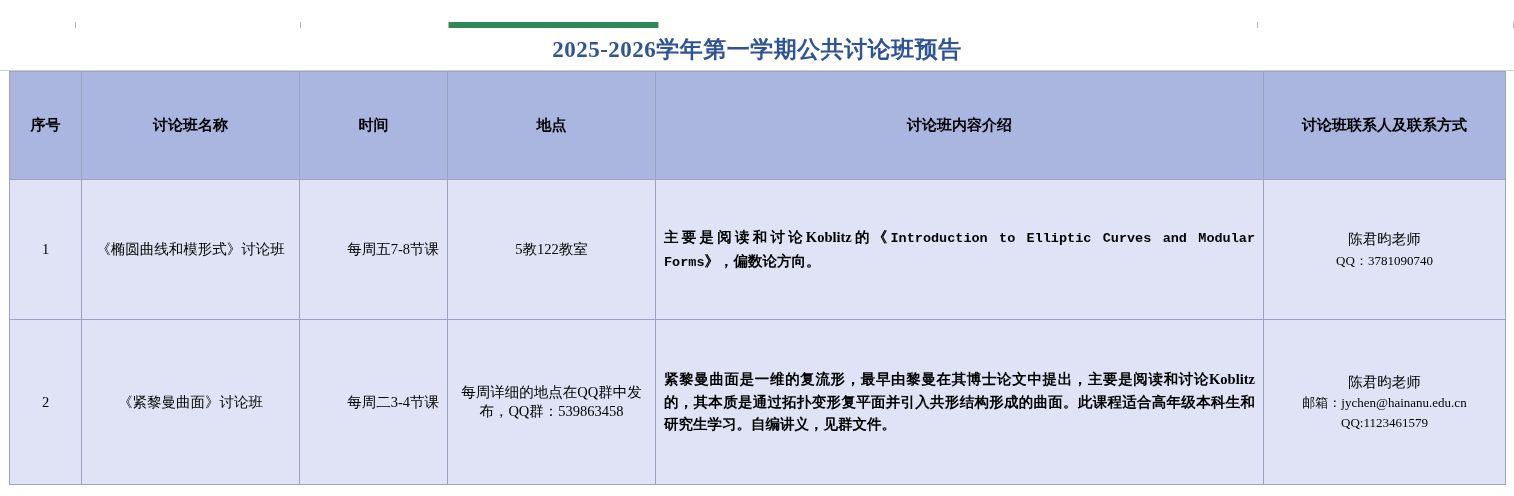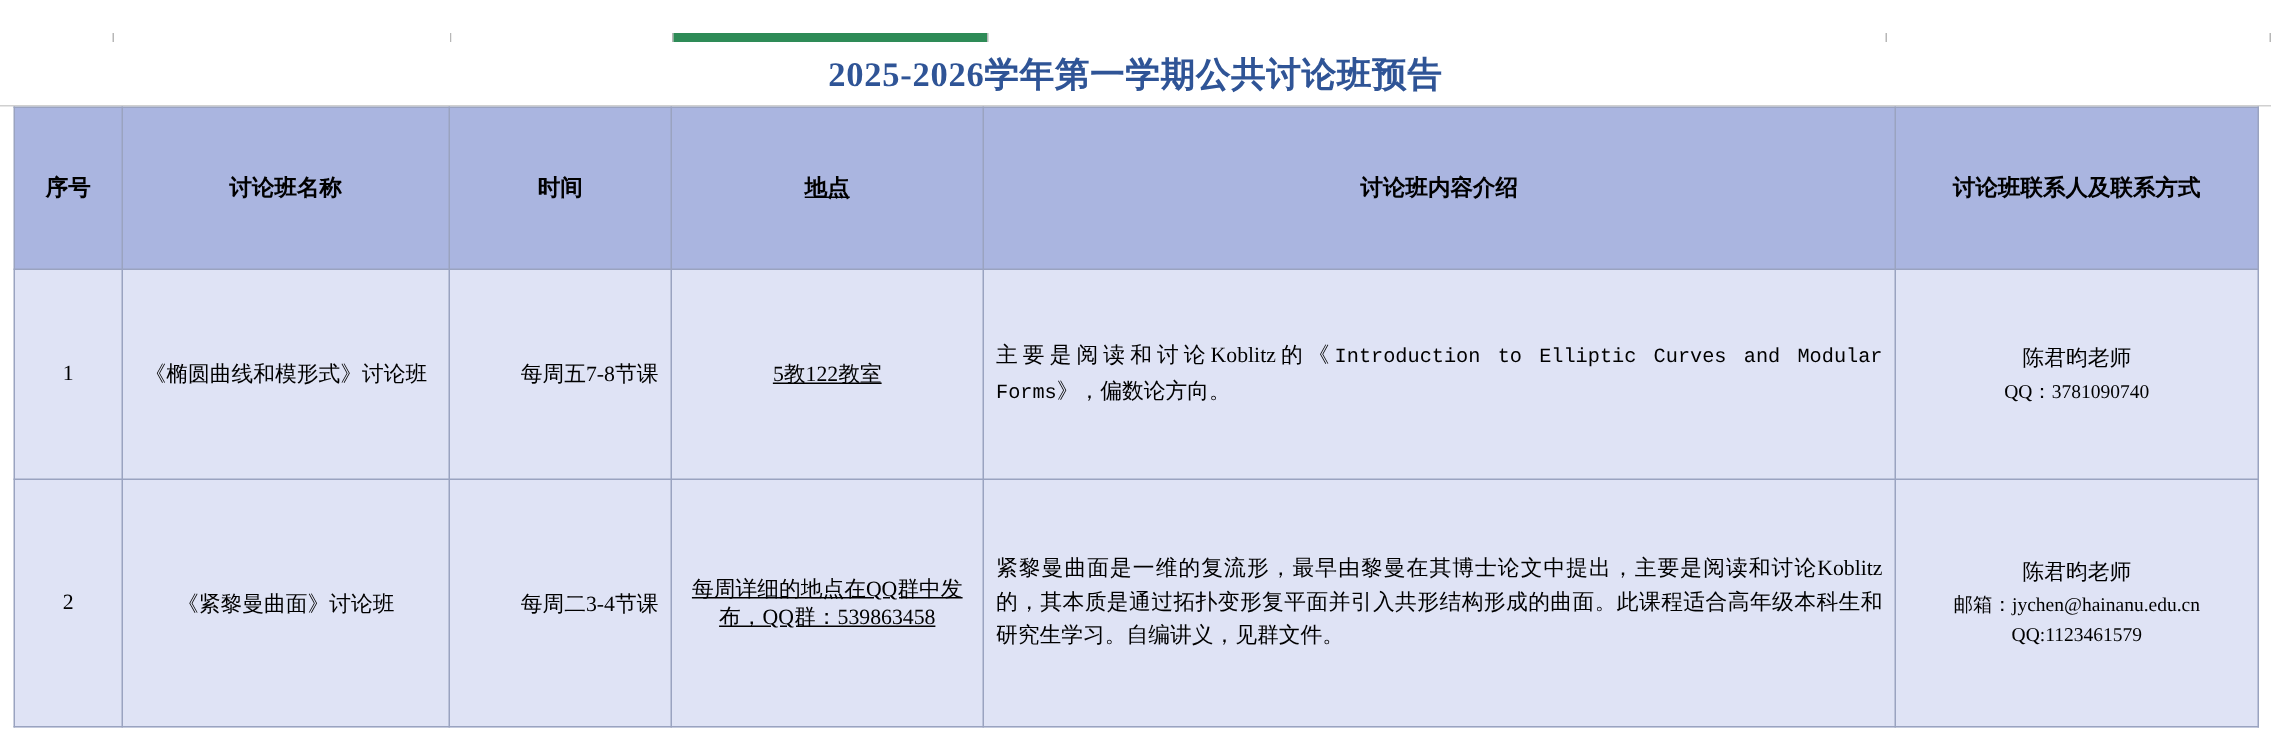--- a/index.html
+++ b/index.html
@@ -82,22 +82,22 @@
   table.sheet tbody td {
     background: #dfe3f5;
     font-family: "Liberation Serif", serif;
     font-size: 14.5px;
     color: #000000;
     padding: 6px 8px;
   }
   .c-idx { width: 72px; text-align: center; }
   .c-name { width: 218px; text-align: center; }
   .c-time { width: 148px; text-align: right; }
-  .c-place { width: 208px; text-align: center; text-decoration: underline; }
-  .c-desc { width: 608px; text-align: left; }
+  .c-place { width: 208px; text-align: center; }
+  .c-desc { width: 608px; text-align: left; font-weight: bold; }
   .c-contact { width: 242px; text-align: center; }
 
   tbody tr.row1 td { height: 140px; }
   tbody tr.row2 td { height: 165px; }
 
   .desc-text {
     line-height: 1.55;
     text-align: justify;
   }
   .mono-seg {

